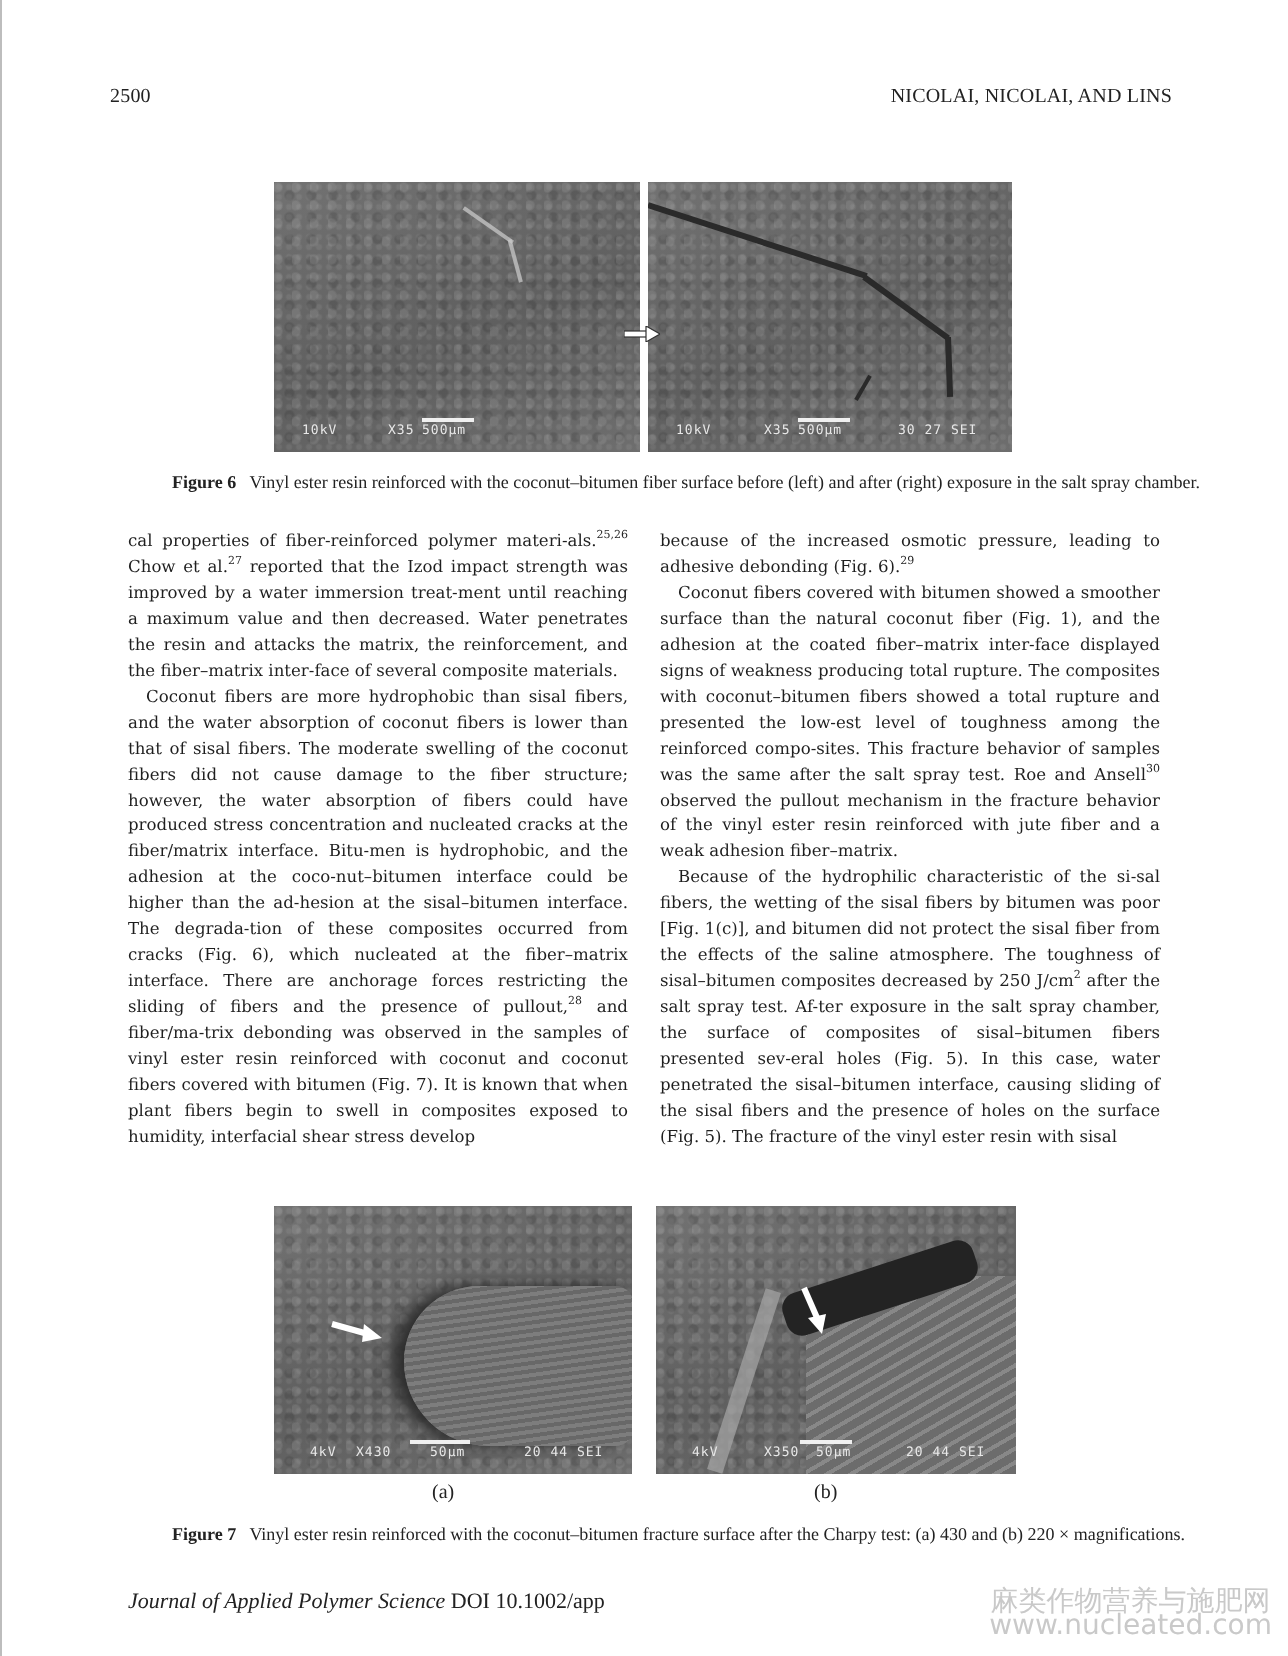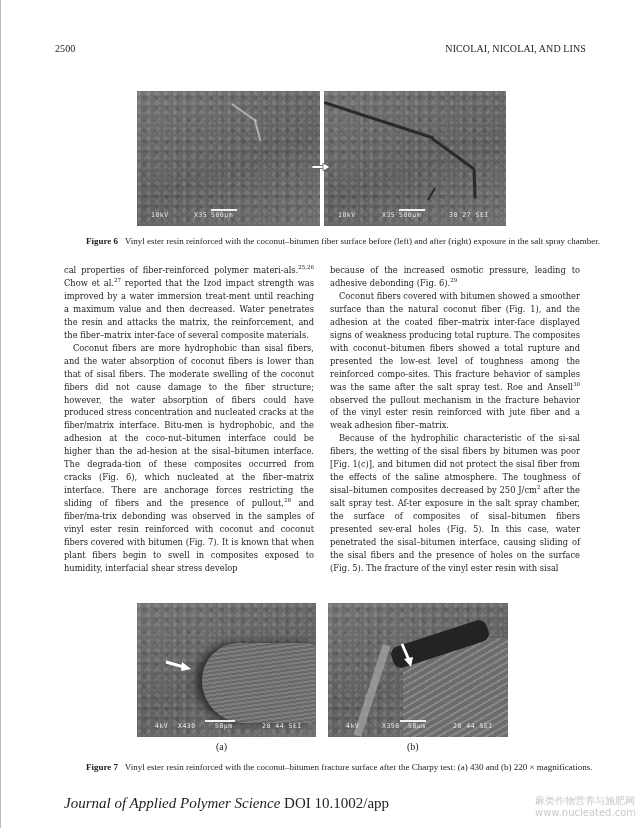--- a/index.html
+++ b/index.html
@@ -30,23 +30,23 @@
   .caption b { font-weight: bold; }
 
   .col { position: absolute; top: 264px; width: 250px; font-family: "DejaVu Serif", serif; font-size: 8.3px; line-height: 12.95px; color: #1e1e1e; text-align: justify; }
   .col-left { left: 64px; }
   .col-right { left: 330px; }
   .col p { margin: 0; text-indent: 0; }
   .col p.ind { text-indent: 9px; }
   sup { font-size: 5.5px; line-height: 0; vertical-align: 4px; }
 
   .sub-label { position: absolute; font-family: "Liberation Serif", serif; font-size: 10px; color: #222; }
-  .footer { position: absolute; left: 64px; top: 795px; font-family: "Liberation Serif", serif; font-size: 15px; color: #222; }
+  .footer { position: absolute; left: 64px; top: 795px; font-family: "Liberation Serif", serif; font-size: 11px; color: #222; }
   .footer i { font-style: italic; }
-  .watermark { position: absolute; right: 8px; top: 795px; text-align: left; font-family: "DejaVu Sans", sans-serif; font-size: 10px; line-height: 12px; color: #c9c9c9; }
+  .watermark { position: absolute; right: 8px; top: 795px; text-align: center; font-family: "DejaVu Sans", sans-serif; font-size: 14px; line-height: 12px; color: #c9c9c9; }
 </style>
 </head>
 <body>
 
 <div class="edge-left"></div>
 
 <div class="running-head rh-left">2500</div>
 <div class="running-head rh-right">NICOLAI, NICOLAI, AND LINS</div>
 
 <div class="sem" style="left:137px; top:91px; width:183px; height:135px;">

